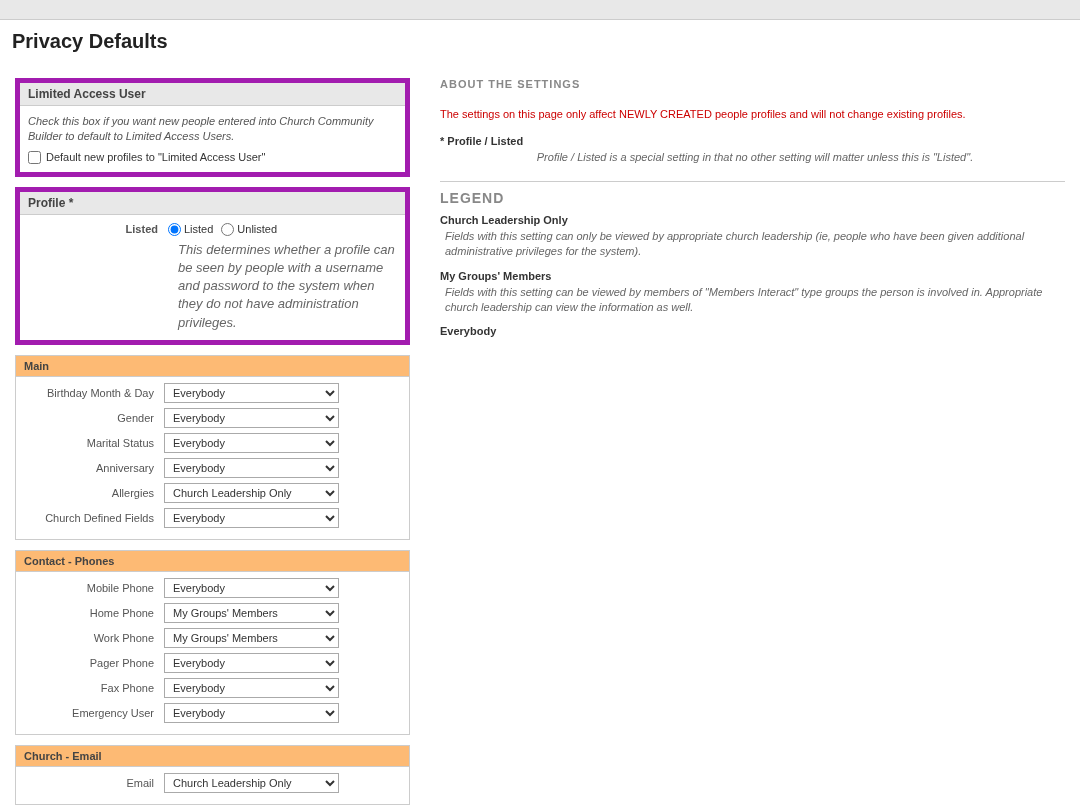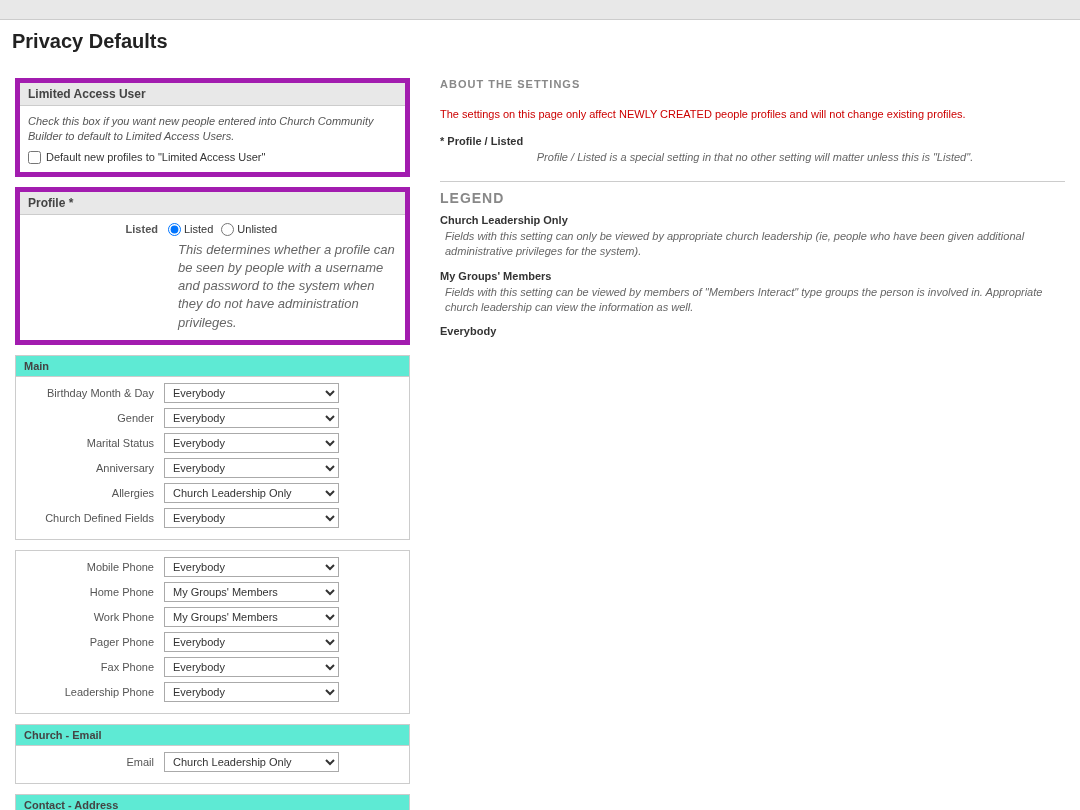--- a/index.html
+++ b/index.html
@@ -111,21 +111,21 @@
       border: 1px solid #aaa;
       background: #fff;
       appearance: auto;
       color: #333;
     }
     .form-section {
       border: 1px solid #ccc;
       margin-bottom: 10px;
     }
     .form-section-header {
-      background: #5eead4;
+      background: #fdba74;
       padding: 4px 8px;
       font-size: 11px;
       font-weight: bold;
       color: #444;
       border-bottom: 1px solid #ccc;
     }
     .form-section-body {
       padding: 6px 8px;
     }
     .about-header {
@@ -254,20 +254,21 @@
               <select><option value="Everybody">Everybody</option><option value="My Groups' Members">My Groups' Members</option><option value="Church Leadership Only" selected="">Church Leadership Only</option></select>
             </div>
             <div class="field-row">
               <div class="field-label">Church Defined Fields</div>
               <select><option value="Everybody">Everybody</option><option value="My Groups' Members">My Groups' Members</option><option value="Church Leadership Only">Church Leadership Only</option></select>
             </div>
           </div>
       </div>
 
       <div class="form-section">
+        <div class="form-section-header">Contact - Phones</div>
         <div class="form-section-body" id="phones-fields">
             <div class="field-row">
               <div class="field-label">Mobile Phone</div>
               <select><option value="Everybody">Everybody</option><option value="My Groups' Members">My Groups' Members</option><option value="Church Leadership Only">Church Leadership Only</option></select>
             </div>
             <div class="field-row">
               <div class="field-label">Home Phone</div>
               <select><option value="Everybody">Everybody</option><option value="My Groups' Members" selected="">My Groups' Members</option><option value="Church Leadership Only">Church Leadership Only</option></select>
             </div>
             <div class="field-row">
@@ -276,21 +277,21 @@
             </div>
             <div class="field-row">
               <div class="field-label">Pager Phone</div>
               <select><option value="Everybody">Everybody</option><option value="My Groups' Members">My Groups' Members</option><option value="Church Leadership Only">Church Leadership Only</option></select>
             </div>
             <div class="field-row">
               <div class="field-label">Fax Phone</div>
               <select><option value="Everybody">Everybody</option><option value="My Groups' Members">My Groups' Members</option><option value="Church Leadership Only">Church Leadership Only</option></select>
             </div>
             <div class="field-row">
-              <div class="field-label">Leadership Phone</div>
+              <div class="field-label">Emergency User</div>
               <select><option value="Everybody">Everybody</option><option value="My Groups' Members">My Groups' Members</option><option value="Church Leadership Only">Church Leadership Only</option></select>
             </div>
           </div>
       </div>
 
       <div class="form-section">
         <div class="form-section-header">Church - Email</div>
         <div class="form-section-body" id="email-fields">
             <div class="field-row">
               <div class="field-label">Email</div>

